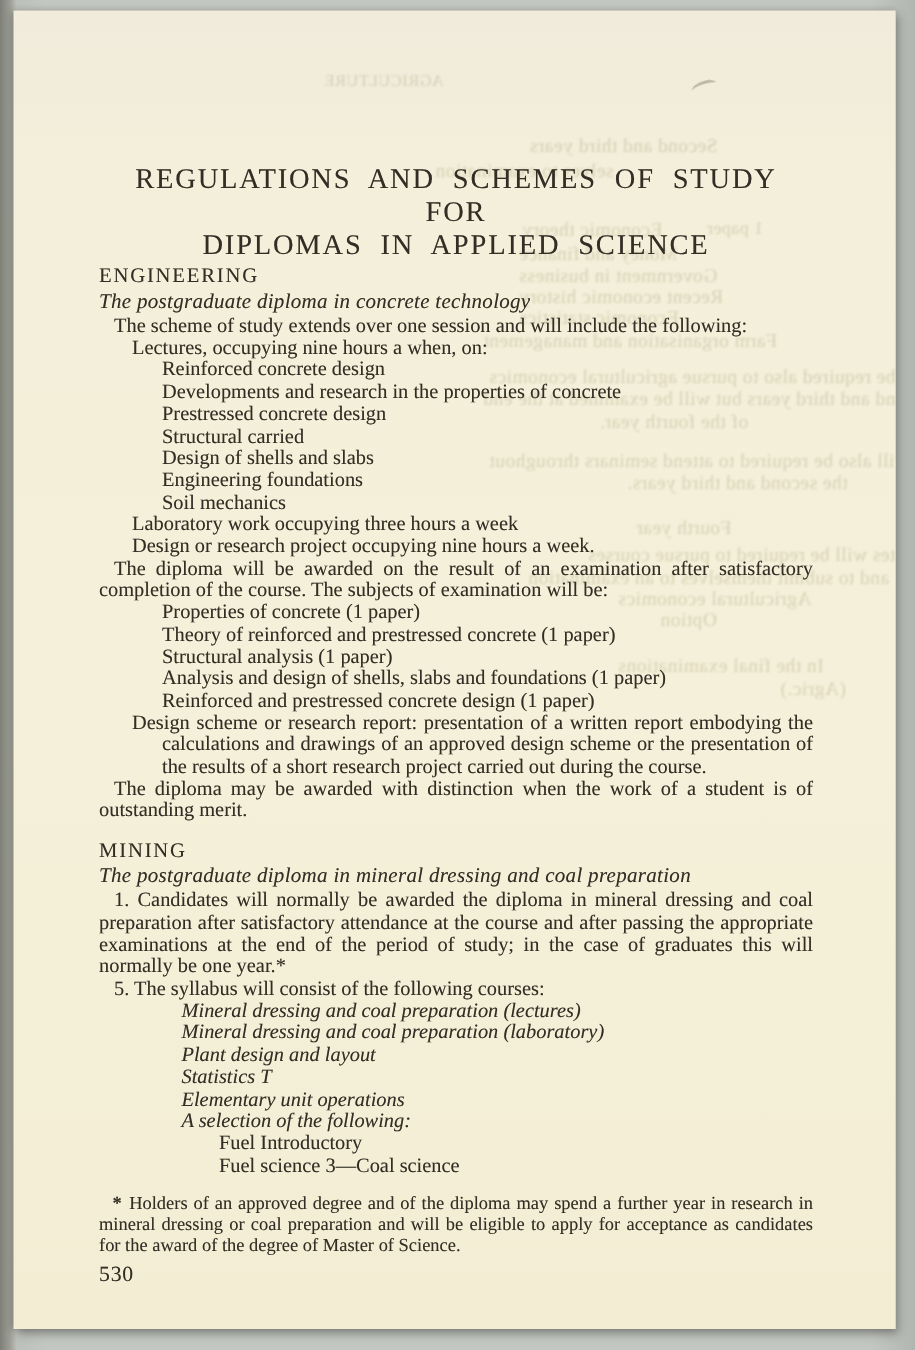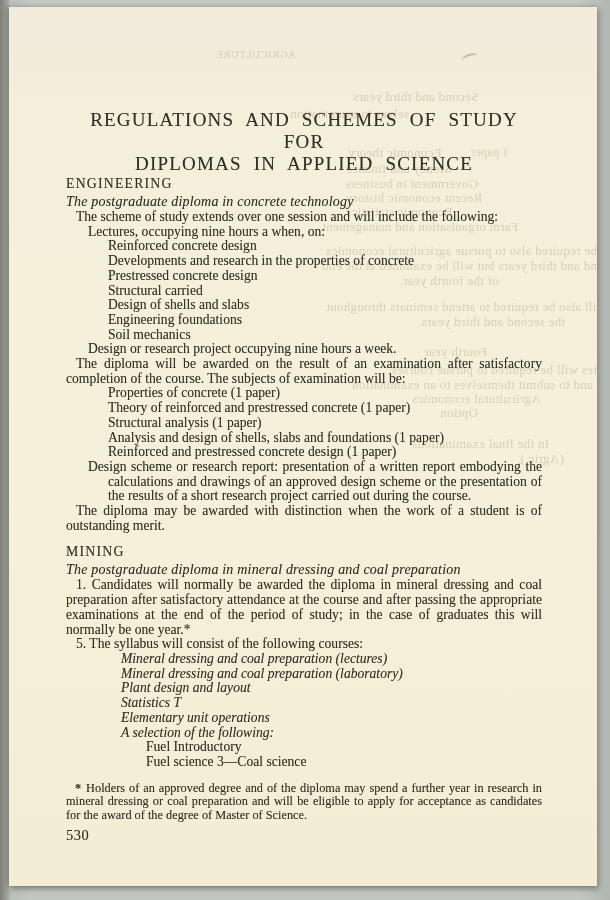--- a/index.html
+++ b/index.html
@@ -99,20 +99,21 @@
 
       <div>Reinforced concrete design</div>
           <div>Developments and research in the properties of concrete</div>
           <div>Prestressed concrete design</div>
           <div>Structural carried</div>
           <div>Design of shells and slabs</div>
           <div>Engineering foundations</div>
           <div>Soil mechanics</div>
         </div>
 
+      <div class="lvl1">Laboratory work occupying three hours a week</div>
       <div class="lvl1">Design or research project occupying nine hours a week.</div>
 
       <div class="para indent1">The diploma will be awarded on the result of an examination after satisfactory completion of the course. The subjects of examination will be:</div>
 
       <div class="lvl2">
 
       <div>Properties of concrete (1 paper)</div>
           <div>Theory of reinforced and prestressed concrete (1 paper)</div>
           <div>Structural analysis (1 paper)</div>
           <div>Analysis and design of shells, slabs and foundations (1 paper)</div>

